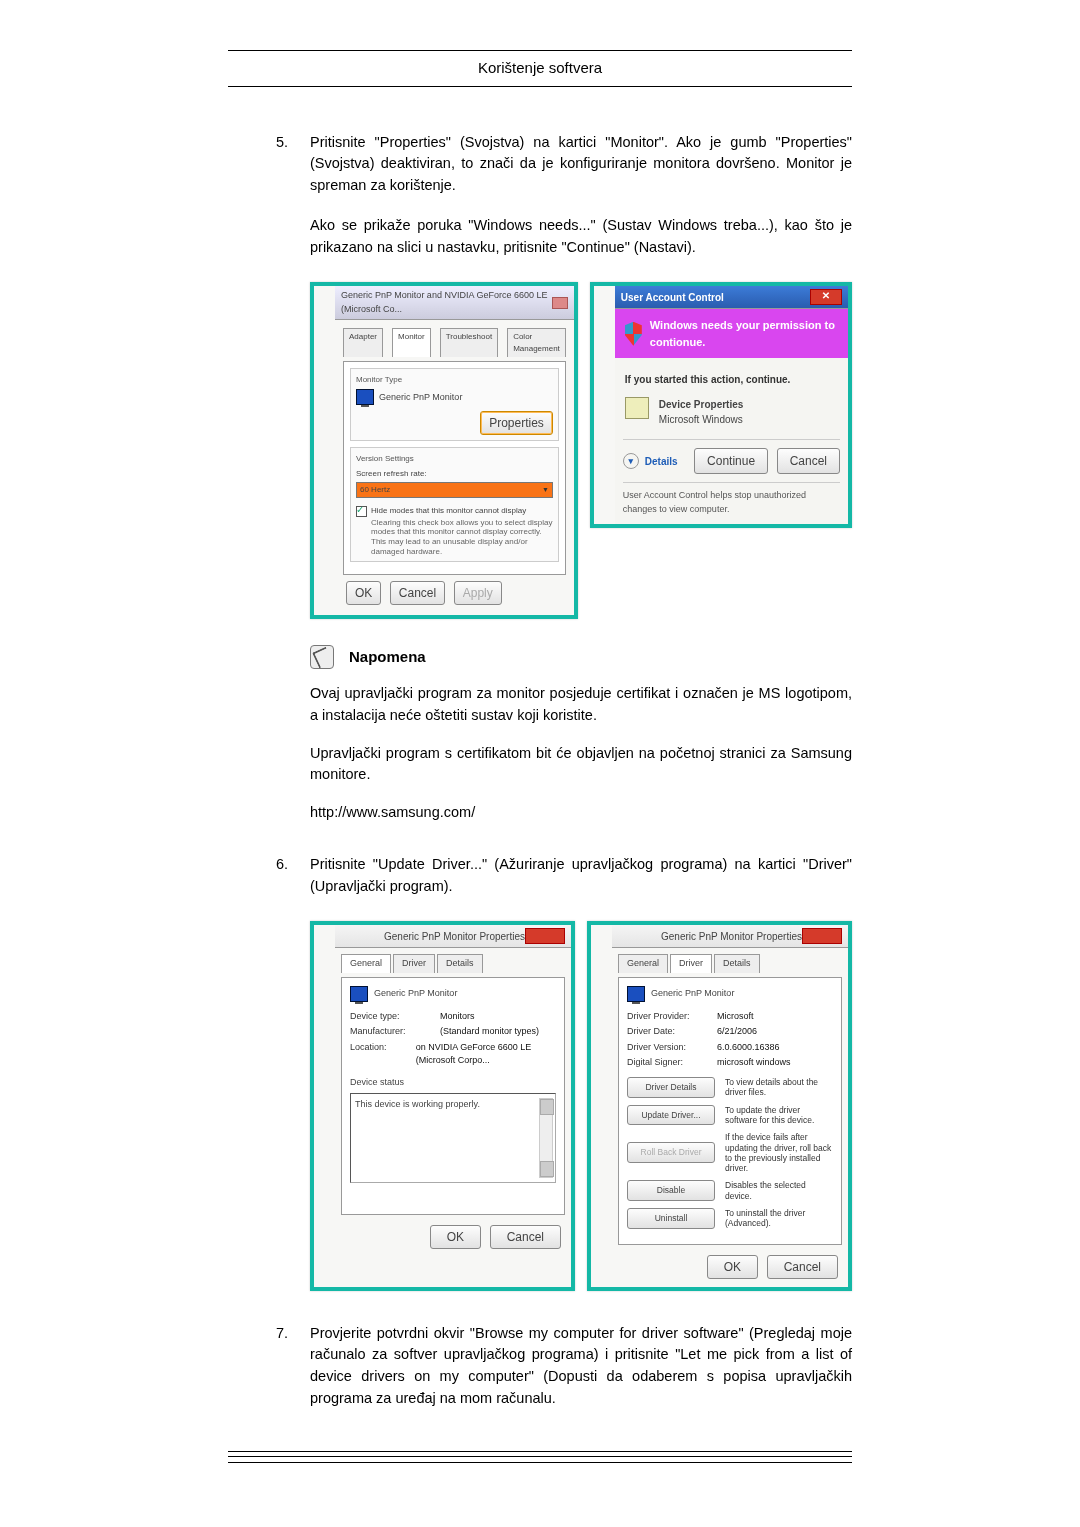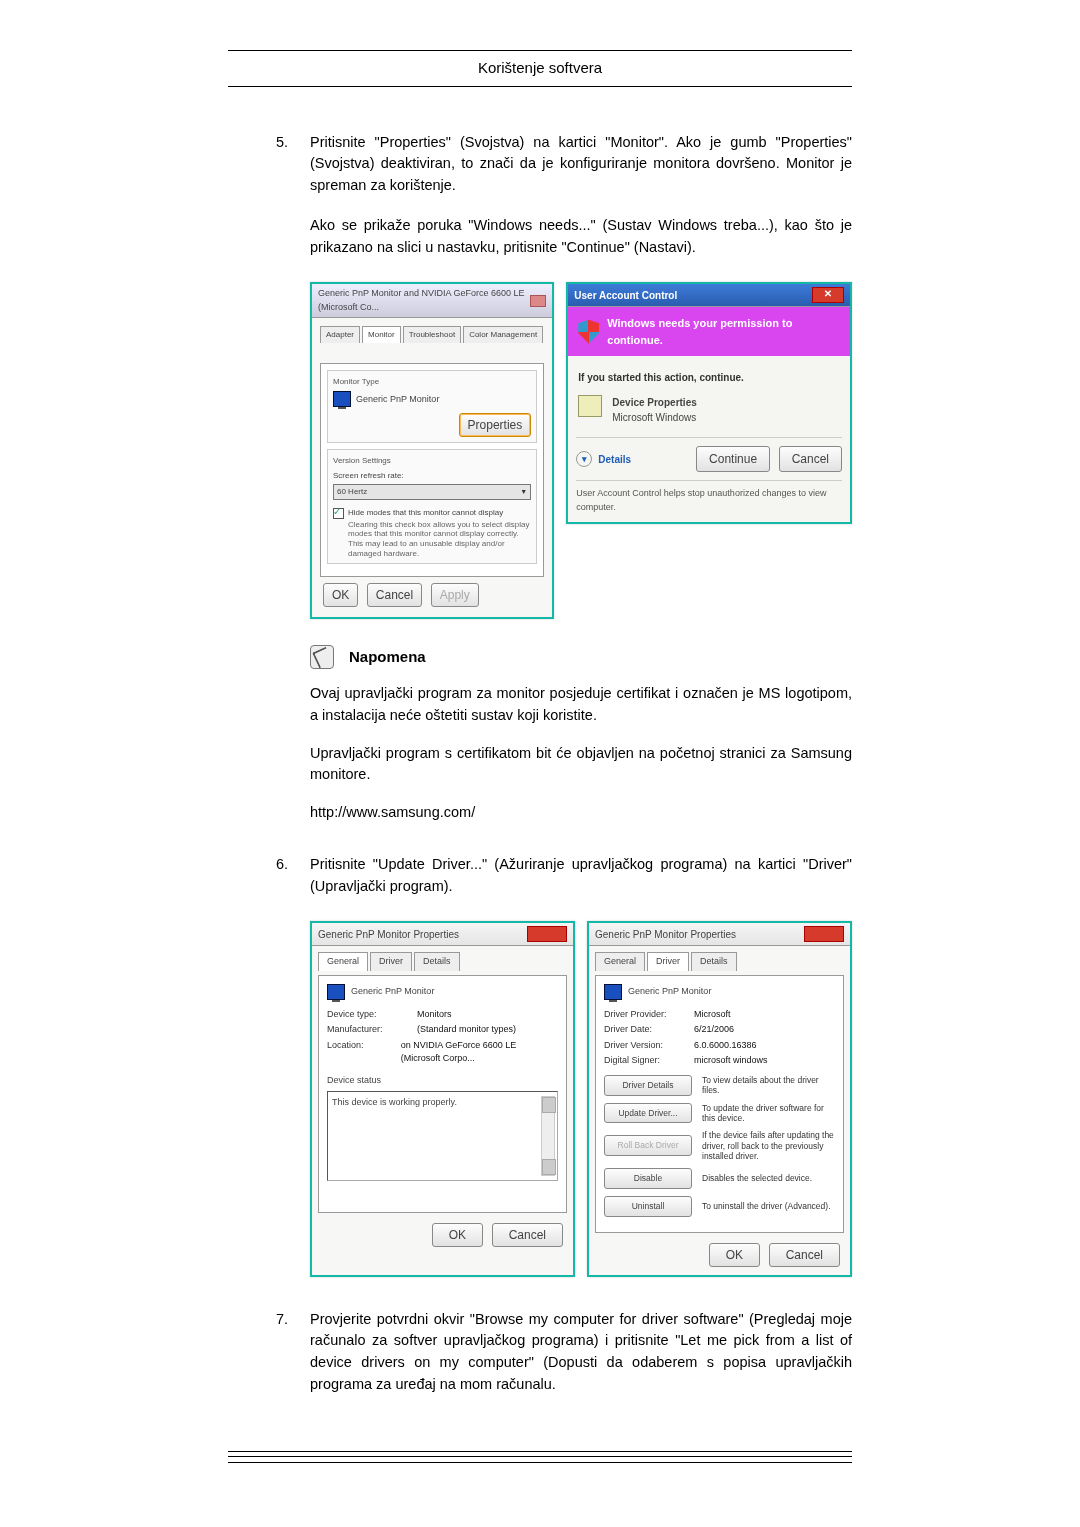--- a/index.html
+++ b/index.html
@@ -49,25 +49,26 @@
     margin-left: 82px;
     margin-top: 6px;
     margin-bottom: 26px;
     display: flex;
     gap: 12px;
     align-items: flex-start;
   }
 
   
   .win {
-    border: 2px solid #14b8a6;
+    border: 4px solid #14b8a6;
     background: #f7f7f5;
     font-size: 9px;
     color: #444;
     box-shadow: 0 0 2px rgba(0,0,0,.2);
+    padding-left: 21px;
   }
   .win .titlebar {
     display: flex;
     justify-content: space-between;
     align-items: center;
     padding: 3px 6px;
     border-bottom: 1px solid #999;
     background: linear-gradient(#eef, #ccd);
     font-size: 9px;
   }
@@ -76,21 +77,21 @@
     gap: 2px;
   }
   .win .titlebar .winbtns span {
     width: 14px; height: 10px; background: #d88; border: 1px solid #a55;
   }
   .win .body { padding: 8px; }
 
   
   .dlg1 { width: 290px; }
   .tabs1 {
-    display: flex; gap: 2px; margin-bottom: 20px;
+    display: flex; gap: 9px; margin-bottom: 4px;
   }
   .tabs1 span {
     padding: 2px 5px; border: 1px solid #999; border-bottom: none;
     background: #eee; font-size: 8px;
   }
   .tabs1 span.active { background: #fff; }
   .panel1 {
     border: 1px solid #999; background: #fff; padding: 6px;
   }
   .grp { border: 1px solid #ccc; padding: 5px; margin-bottom: 6px; background:#fafafa; }
@@ -103,21 +104,21 @@
   .mon-icon::after{
     content:""; position:absolute; bottom:-3px; left:4px; width:8px; height:2px; background:#555;
   }
   .btn-xp {
     display:inline-block; padding:2px 8px; font-size:12px;
     background: linear-gradient(#fdfdfd,#e2e2e2);
     border:1px solid #888; border-radius:3px;
   }
   .btn-xp.primary { border-color:#c80; box-shadow:0 0 0 1px #fb5 inset; }
   .combo {
-    border:1px solid #777; background:#e5e5e5; padding:1px 3px; font-size:8px;
+    border:1px solid #777; background:#f97316; padding:1px 3px; font-size:8px;
     display:flex; justify-content:space-between; align-items:center;
   }
   .combo .arrow { font-size:7px; color:#333; }
   .chk { display:flex; gap:4px; align-items:flex-start; font-size:8px; line-height:1.2; }
   .chkbox { width:9px;height:9px;border:1px solid #555;background:#fff;flex-shrink:0;
     position:relative;}
   .chkbox.checked::after{content:"✓";position:absolute;top:-3px;left:-1px;color:#2a7;font-size:10px;}
   .dlg1 .btm { text-align:left; padding:6px 0 2px; }
   .dlg1 .btm .btn-xp { margin:0 3px; }
 
@@ -177,20 +178,21 @@
   .note-body .url { margin-top:4px; }
 
   
   .props-pair {
     margin-left: 82px; display:flex; gap:12px; margin-top:6px; margin-bottom:32px;
   }
   .propsdlg { width: 300px; }
   .propsdlg .titlebar {
     background: linear-gradient(#f5f5f5,#e5e5e5);
     font-size:10px;
+    justify-content:flex-end;
   }
   .propsdlg .titlebar .close2 {
     width: 38px; height:14px;
     background:#d53a2a;border:1px solid #a00;
   }
   .tabs2 { display:flex; gap:2px; margin-bottom:4px; padding: 6px 6px 0 6px;}
   .tabs2 span {
     padding:2px 8px;border:1px solid #999;border-bottom:none;background:#eee;font-size:9px;
   }
   .tabs2 span.active { background:#fff; }

